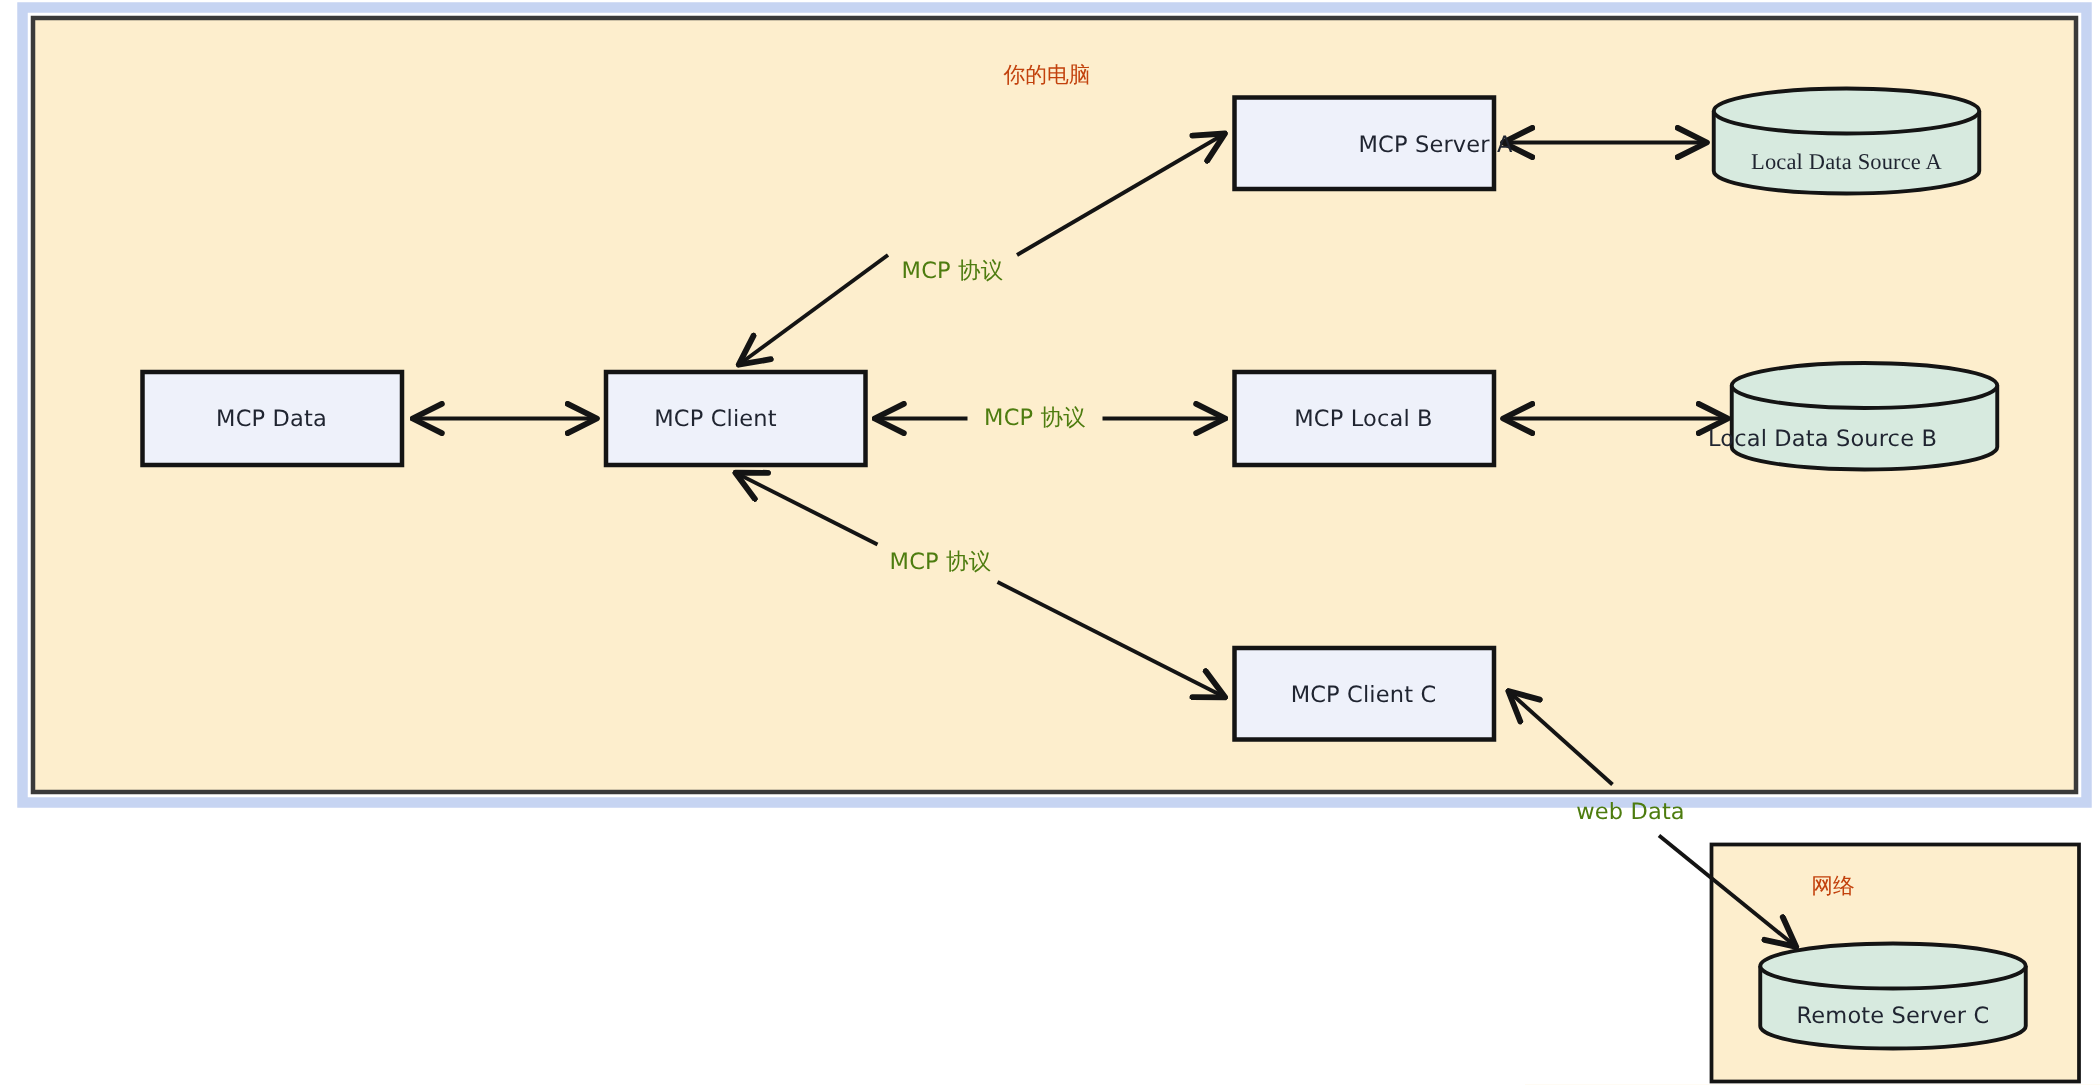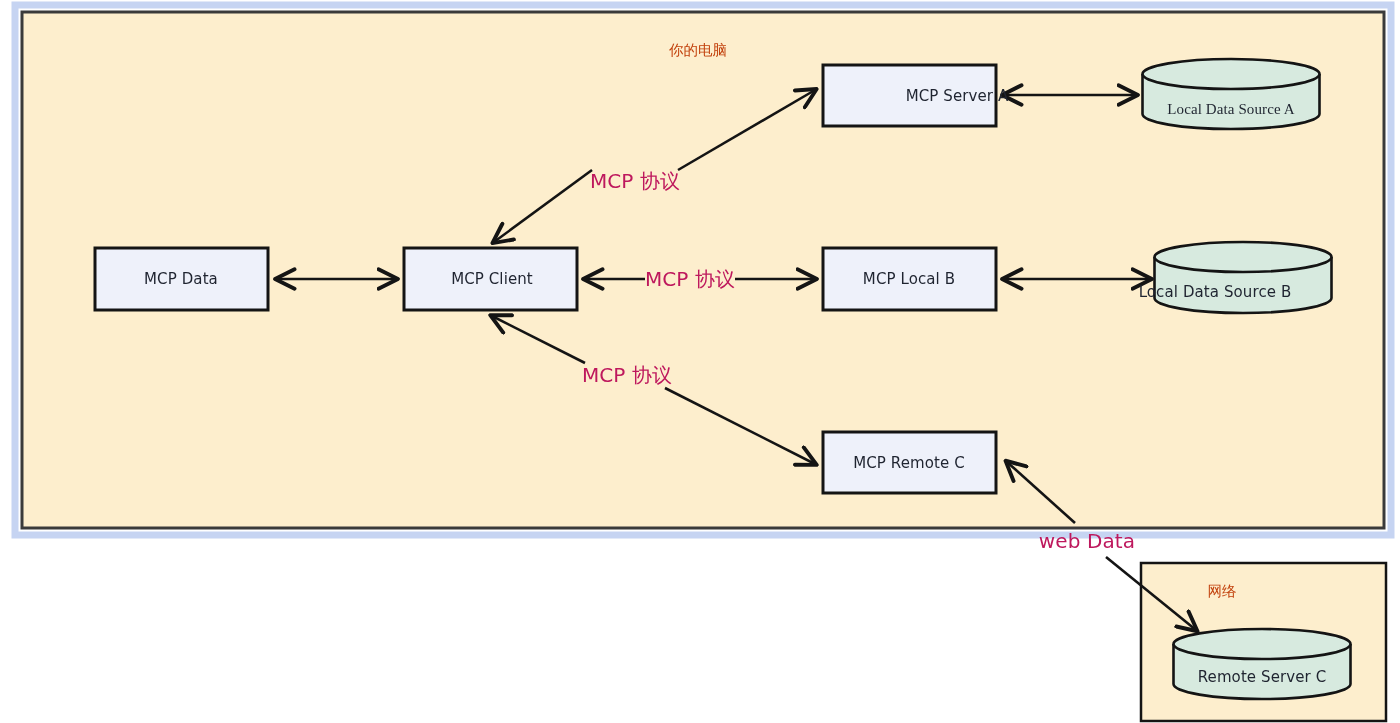--- a/index.html
+++ b/index.html
@@ -23,22 +23,22 @@
   .node-label {
     position: absolute;
     font-size: 15px;
     color: #1f2430;
     white-space: nowrap;
     transform: translate(-50%, -50%);
     letter-spacing: 0.1px;
   }
   .edge-label {
     position: absolute;
-    font-size: 20px;
-    color: #be185d;
+    font-size: 15px;
+    color: #4d7c0f;
     white-space: nowrap;
     transform: translate(-50%, -50%);
     letter-spacing: 0.1px;
   }
   .container-title {
     position: absolute;
     font-size: 14.5px;
     color: #c2410c;
     white-space: nowrap;
     transform: translate(-50%, -50%);
@@ -103,27 +103,27 @@
       <ellipse cx="1262" cy="644" rx="88.5" ry="15" fill="#d7eadf" stroke="#141414" stroke-width="2.6"></ellipse>
     </g>
   </svg>
 
   <div class="container-title" style="left:698px; top:50px;">你的电脑</div>
 
   <div class="container-title" style="left:1222px; top:591px;">网络</div>
 
   <div class="node-label" style="left:181px; top:279px;">MCP Data</div>
 
-  <div class="node-label" style="left:492px; top:279px;">MCP Client</div>
+  <div class="node-label" style="left:477px; top:279px;">MCP Client</div>
 
   <div class="node-label" style="left:909px; top:96px;margin-left:48px;">MCP Server A</div>
 
   <div class="node-label" style="left:909px; top:279px;">MCP Local B</div>
 
-  <div class="node-label" style="left:909px; top:463px;">MCP Remote C</div>
+  <div class="node-label" style="left:909px; top:463px;">MCP Client C</div>
 
   <div class="node-label" style="left:1231px; top:109px;font-family:Liberation Serif, serif;">Local Data Source A</div>
 
   <div class="node-label" style="left:1215px; top:292px;">Local Data Source B</div>
 
   <div class="node-label" style="left:1262px; top:677px;">Remote Server C</div>
 
   <div class="edge-label" style="left:635px; top:181px;">MCP 协议</div>
 
   <div class="edge-label" style="left:690px; top:279px;">MCP 协议</div>

